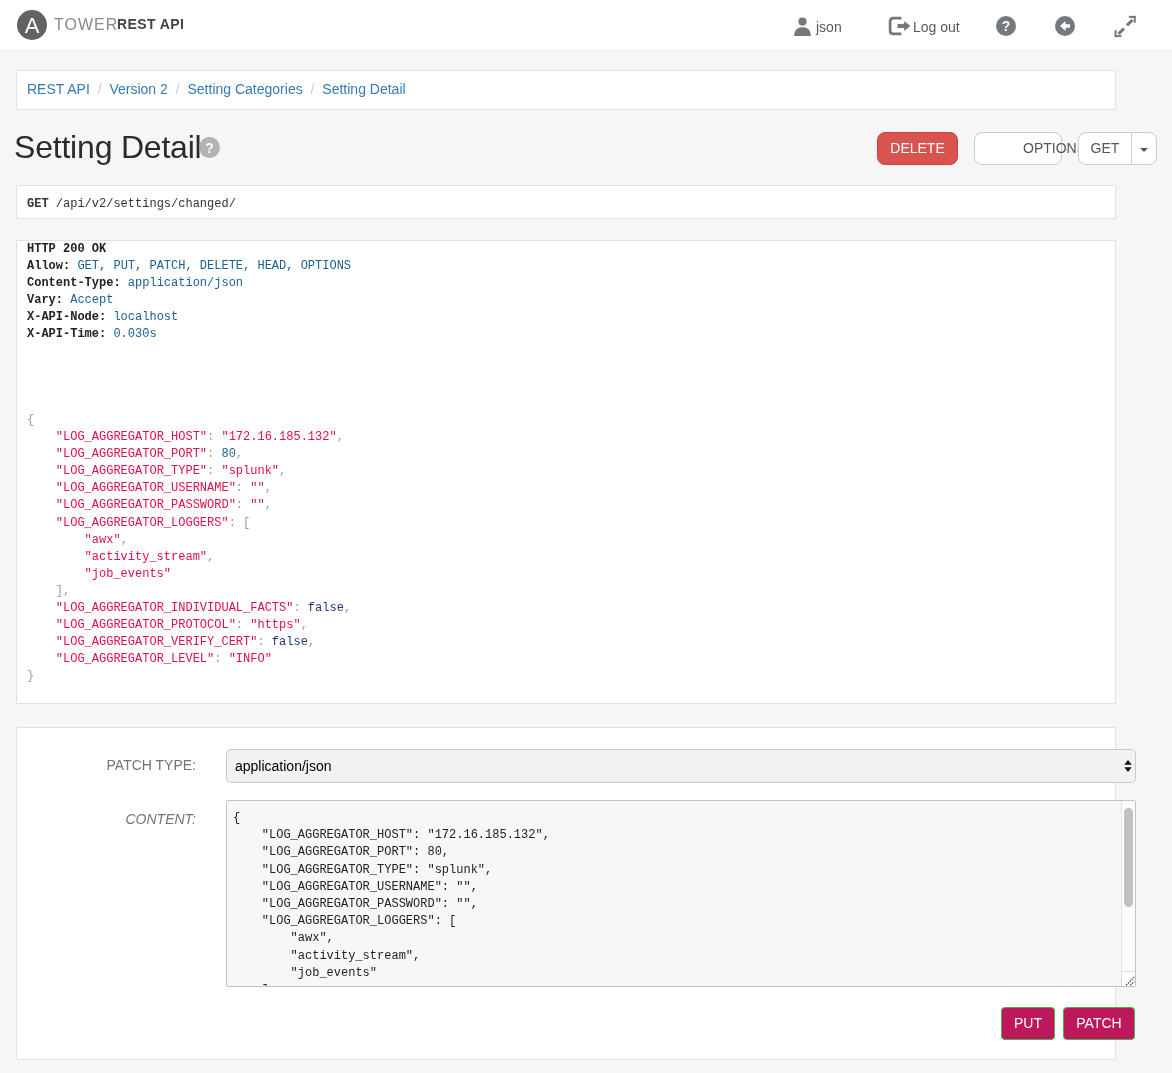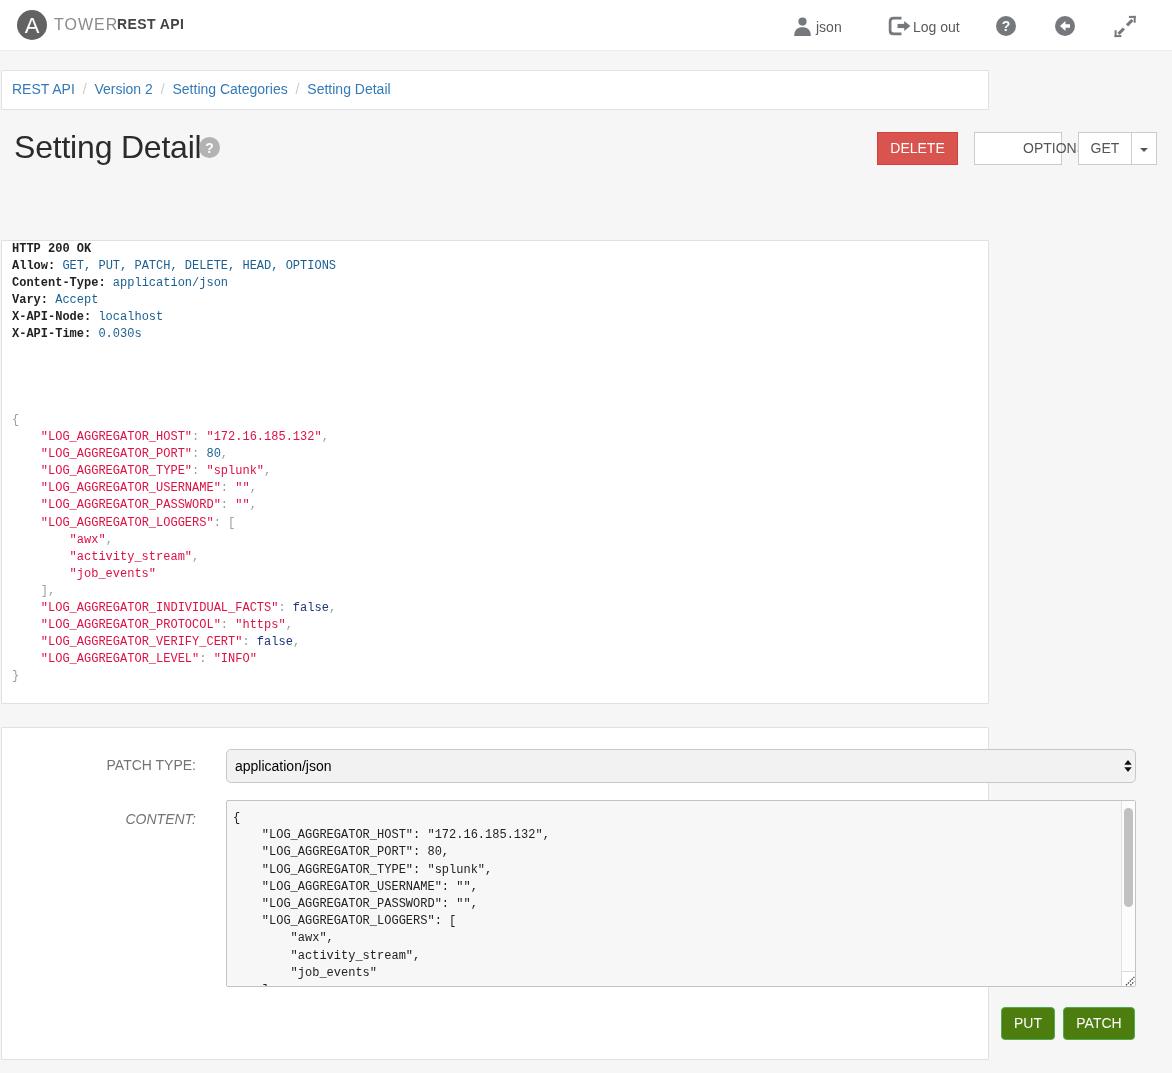--- a/index.html
+++ b/index.html
@@ -10,30 +10,30 @@
 
 .navbar { position:absolute; top:0; left:0; width:1172px; height:51px; background:#fff; border-bottom:1px solid #ececec; }
 .logo-circle { position:absolute; left:17px; top:10px; width:30px; height:30px; border-radius:50%; background:#626262; }
 .logo-circle svg { position:absolute; left:0; top:0; }
 .brand-tower { position:absolute; left:54px; top:16px; font-size:16px; letter-spacing:1px; color:#8b8b8b; }
 .brand-rest { position:absolute; left:117px; top:16px; font-size:14px; font-weight:bold; color:#444; letter-spacing:0.4px; }
 .nav-ic { position:absolute; top:0; }
 .nav-txt { position:absolute; font-size:14px; color:#58595c; top:19px; }
 
 
-.panel { position:absolute; left:1px; width:988px; background:#fff; border:1px solid #e1e1e1; border-radius:1px; }
+.panel { position:absolute; left:16px; width:1100px; background:#fff; border:1px solid #e1e1e1; border-radius:1px; }
 .bc-panel { top:70px; height:40px; padding:10px 10px; font-size:14px; }
 .bc-panel a { color:#337ab7; text-decoration:none; }
 .bc-sep { color:#ccc; padding:0 4px; }
 
 h1 { position:absolute; left:14px; top:130px; font-size:32px; letter-spacing:-0.2px; font-weight:normal; color:#2b2b2b; line-height:34px; }
 .h1-q { position:absolute; left:199px; top:137px; width:21px; height:21px; }
 
 
-.btn { position:absolute; top:132px; height:33px; border-radius:0; font-size:14px; font-family:"Liberation Sans",sans-serif; text-align:center; line-height:31px; }
+.btn { position:absolute; top:132px; height:33px; border-radius:8px; font-size:14px; font-family:"Liberation Sans",sans-serif; text-align:center; line-height:31px; }
 .btn-danger { background:#d9534f; border:1px solid #d43f3a; color:#fff; }
 .btn-default { background:#fff; border:1px solid #ccc; color:#555; }
 #btn-delete { left:877px; width:81px; }
 #btn-options { left:974px; width:88px;padding-left:48px; }
 #btn-get { left:1078px; width:54px; border-top-right-radius:0; border-bottom-right-radius:0; }
 #btn-caret { left:1131px; width:26px; border-top-left-radius:0; border-bottom-left-radius:0; }
 .caret { display:inline-block; width:0; height:0; border-top:4.6px solid #555; border-left:4.3px solid transparent; border-right:4.3px solid transparent; vertical-align:middle; transform:translateY(1px); }
 
 
 .mono, pre { font-family:"Liberation Mono", monospace; font-size:12px; line-height:17.2px; }
@@ -50,21 +50,21 @@
 .form-panel { top:727px; height:333px; }
 .flabel { position:absolute; right:976px; font-size:14px; color:#747474; line-height:20px; white-space:nowrap; }
 .fselect { position:absolute; left:226px; top:749px; width:910px; height:34px; background:#f2f2f2; border:1px solid #c8c8c8; border-radius:5px; font-size:14px; color:#000; line-height:32px; padding-left:8px; }
 .sel-arrows { position:absolute; left:1124px; top:760px; }
 .ftext { position:absolute; left:226px; top:800px; width:910px; height:187px; background:#f7f7f7; border:1px solid #c3c3c3; border-radius:2px; overflow:hidden; color:#222; }
 .ftext pre { position:absolute; left:6px; top:9px; line-height:17.2px; color:#222; }
 .scrolltrack { position:absolute; left:1121px; top:801px; width:14px; height:170px; background:#fcfcfc; border-left:1px solid #e2e2e2; }
 .scrollcorner { position:absolute; left:1121px; top:971px; width:14px; height:15px; background:#fff; border-top:1px solid #dcdcdc; border-left:1px solid #dcdcdc; }
 .scrollthumb { position:absolute; left:1124px; top:808px; width:9px; height:99px; background:#c1c1c1; border-radius:5px; }
 .resizer { position:absolute; }
-.btn-green { position:absolute; top:1007px; height:33px; background:#4d7c0f; border:1px solid #4cae4c; border-radius:4px; color:#fff; font-size:14px; text-align:center; line-height:31px; }
+.btn-green { position:absolute; top:1007px; height:33px; background:#be185d; border:1px solid #4cae4c; border-radius:4px; color:#fff; font-size:14px; text-align:center; line-height:31px; }
 #btn-put { left:1001px; width:54px; }
 #btn-patch { left:1063px; width:72px; }
 </style>
 </head>
 <body>
 <div class="page">
 
   <div class="navbar"></div>
   <div class="logo-circle">
     <svg width="30" height="30" viewBox="0 0 30 30">
@@ -116,20 +116,21 @@
   <svg class="h1-q" width="21" height="21" viewBox="0 0 21 21">
     <circle cx="10.5" cy="10.5" r="10.5" fill="#b3b3b3"></circle>
     <text x="10.5" y="15.6" font-family="Liberation Sans" font-size="14" font-weight="bold" fill="#fff" text-anchor="middle">?</text>
   </svg>
 
   <div class="btn btn-danger" id="btn-delete">DELETE</div>
   <div class="btn btn-default" id="btn-options">OPTIONS</div>
   <div class="btn btn-default" id="btn-get">GET</div>
   <div class="btn btn-default" id="btn-caret"><span class="caret"></span></div>
 
+  <div class="panel req-panel mono"><b>GET</b> /api/v2/settings/changed/</div>
 
   <div class="panel resp-panel">
       <pre><b>HTTP 200 OK</b>
 <b>Allow:</b> <span class="lit">GET, PUT, PATCH, DELETE, HEAD, OPTIONS</span>
 <b>Content-Type:</b> <span class="lit">application/json</span>
 <b>Vary:</b> <span class="lit">Accept</span>
 <b>X-API-Node:</b> <span class="lit">localhost</span>
 <b>X-API-Time:</b> <span class="lit">0.030s</span>
 
 

